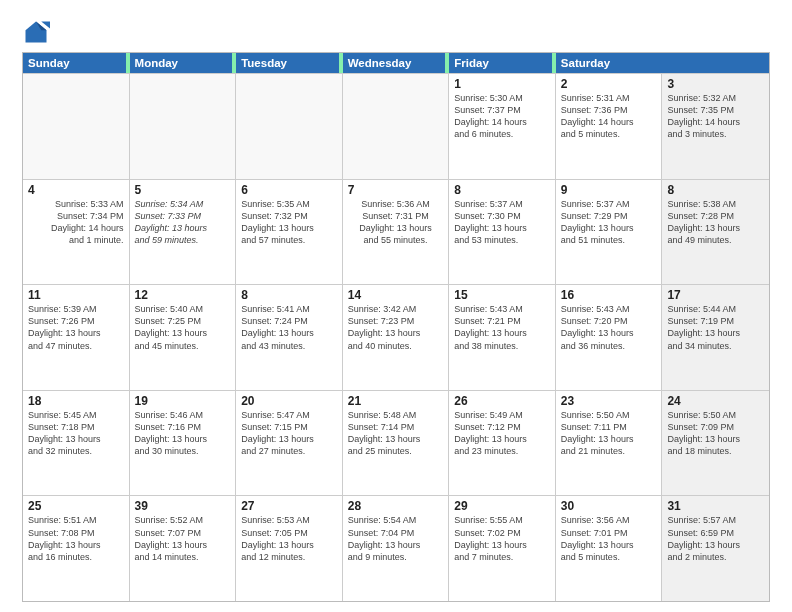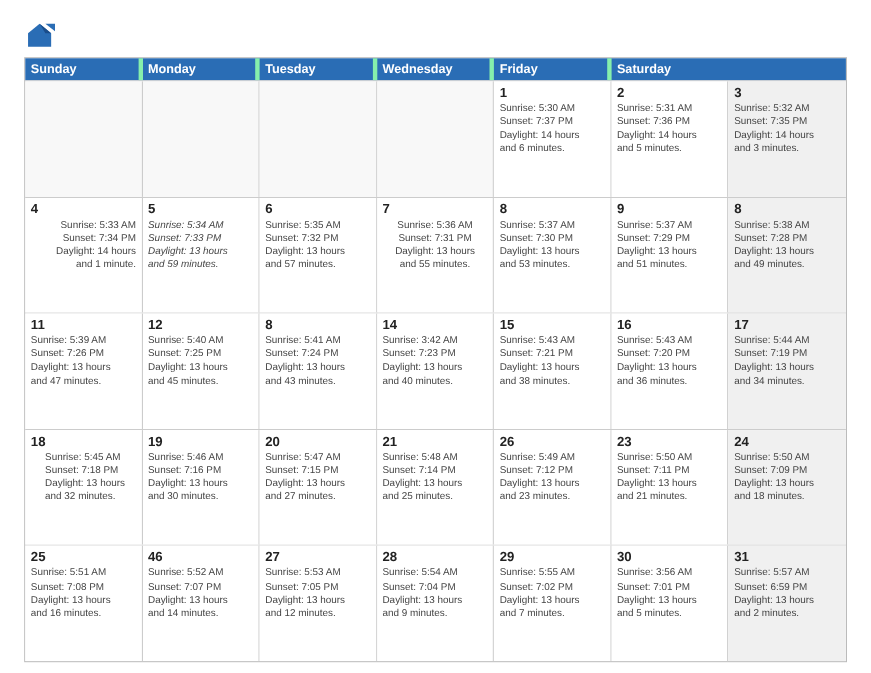--- a/index.html
+++ b/index.html
@@ -275,21 +275,21 @@
             <span class="day-num">17</span>
             <div class="day-info" style="white-space: pre-line;">Sunrise: 5:44 AM
 Sunset: 7:19 PM
 Daylight: 13 hours
 and 34 minutes.</div>
           </div>
         </div>
         <div class="cal-week">
           <div class="cal-cell">
             <span class="day-num">18</span>
-            <div class="day-info" style="white-space: pre-line; margin-left: 13px;">Sunrise: 5:45 AM
+            <div class="day-info" style="white-space: pre-line;">Sunrise: 5:45 AM
 Sunset: 7:18 PM
 Daylight: 13 hours
 and 32 minutes.</div>
           </div>
           <div class="cal-cell">
             <span class="day-num">19</span>
             <div class="day-info" style="white-space: pre-line;">Sunrise: 5:46 AM
 Sunset: 7:16 PM
 Daylight: 13 hours
 and 30 minutes.</div>
@@ -332,21 +332,21 @@
         </div>
         <div class="cal-week">
           <div class="cal-cell">
             <span class="day-num">25</span>
             <div class="day-info" style="white-space: pre-line;">Sunrise: 5:51 AM
 Sunset: 7:08 PM
 Daylight: 13 hours
 and 16 minutes.</div>
           </div>
           <div class="cal-cell">
-            <span class="day-num">46</span>
+            <span class="day-num">39</span>
             <div class="day-info" style="white-space: pre-line;">Sunrise: 5:52 AM
 Sunset: 7:07 PM
 Daylight: 13 hours
 and 14 minutes.</div>
           </div>
           <div class="cal-cell">
             <span class="day-num">27</span>
             <div class="day-info" style="white-space: pre-line;">Sunrise: 5:53 AM
 Sunset: 7:05 PM
 Daylight: 13 hours

